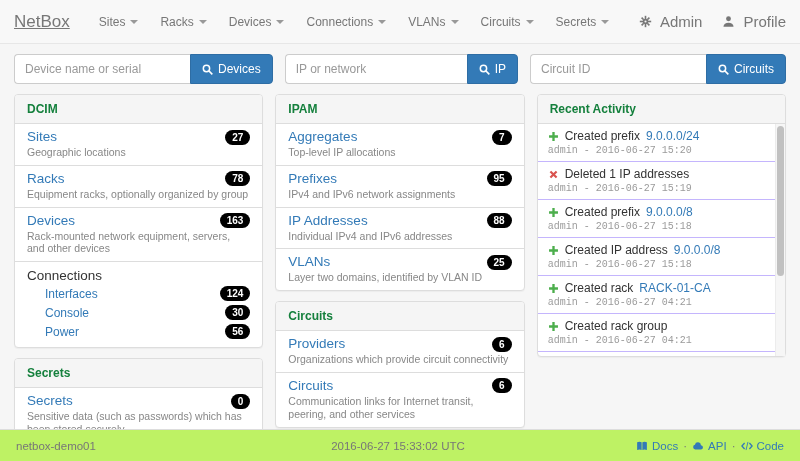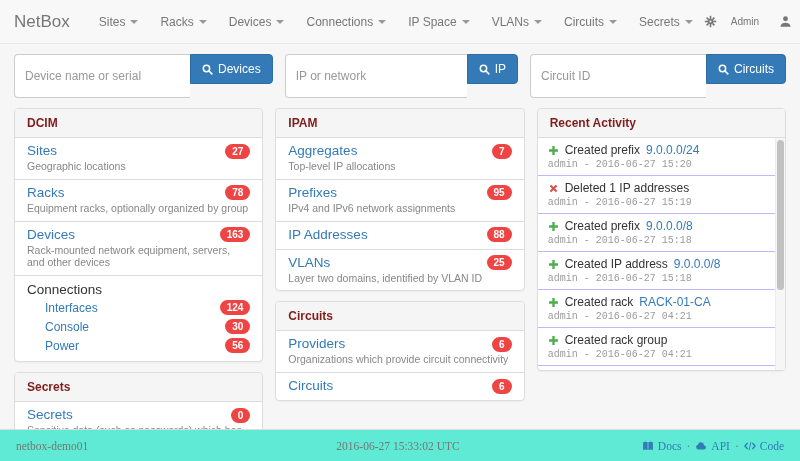--- a/index.html
+++ b/index.html
@@ -12,40 +12,40 @@
     display: flex; flex-direction: column;
   }
   a { text-decoration: none; cursor: pointer; }
 
   
   .navbar {
     flex: 0 0 auto; height: 44px; background: #f8f8f8;
     border-bottom: 1px solid #e7e7e7;
     display: flex; align-items: center; padding: 0 14px;
   }
-  .brand { font-size: 17px; color: #777; margin-right: 18px; cursor: pointer; }
+  .brand { font-size: 17px; color: #777; margin-right: 18px; cursor: pointer; text-decoration: underline; }
   .nav-left { display: flex; list-style: none; margin: 0; padding: 0; }
   .nav-left li {
     color: #777; font-size: 12px; padding: 0 11px; height: 44px;
     display: flex; align-items: center; cursor: pointer; white-space: nowrap;
   }
   .caret {
     display: inline-block; width: 0; height: 0; margin-left: 5px;
     border-top: 4px solid #999; border-left: 4px solid transparent; border-right: 4px solid transparent;
   }
   .nav-right { margin-left: auto; display: flex; align-items: center; gap: 20px; }
-  .nav-tool { display: flex; align-items: center; gap: 14px; color: #777; font-size: 10px; cursor: pointer; white-space: nowrap; }
+  .nav-tool { display: flex; align-items: center; gap: 8px; color: #777; font-size: 15px; cursor: pointer; white-space: nowrap; }
   .nicon { display: inline-flex; width: 13px; height: 13px; color: #777; }
   .nicon svg { width: 100%; height: 100%; }
 
   
   .search-row { display: grid; grid-template-columns: 1fr 1fr 1fr; gap: 12px; padding: 10px 14px 0; flex: 0 0 auto; }
   .input-group { display: flex; }
   .input-group input {
-    flex: 1; min-width: 0; height: 44px; border: 1px solid #ccc; border-right: none;
+    flex: 1; min-width: 0; height: 30px; border: 1px solid #ccc; border-right: none;
     border-radius: 4px 0 0 4px; padding: 0 10px; font-size: 12px; color: #0369a1;
     outline: none; background: #fff; font-family: "Liberation Sans", sans-serif;
   }
   .input-group input::placeholder { color: #999; }
   .btn-primary {
     height: 30px; background: #337ab7; border: 1px solid #2e6da4; color: #fff;
     border-radius: 0 4px 4px 0; font-size: 12px; padding: 0 11px; cursor: pointer;
     display: flex; align-items: center; gap: 5px; white-space: nowrap;
     font-family: "Liberation Sans", sans-serif;
   }
@@ -56,30 +56,30 @@
   .content {
     flex: 1 1 auto; overflow: hidden;
     display: grid; grid-template-columns: 1fr 1fr 1fr; gap: 12px;
     padding: 10px 14px 0; align-items: start;
   }
   .colstack { display: flex; flex-direction: column; gap: 10px; }
 
   .panel { background: #fff; border: 1px solid #ddd; border-radius: 4px; box-shadow: 0 1px 1px rgba(0,0,0,.04); }
   .panel-heading {
     padding: 7px 12px; background: #f5f5f5; border-bottom: 1px solid #ddd;
-    font-size: 12px; font-weight: bold; color: #7f1d1d; border-radius: 3px 3px 0 0;
+    font-size: 12px; font-weight: bold; color: #15803d; border-radius: 3px 3px 0 0;
   }
   .list { list-style: none; margin: 0; padding: 0; }
   .list > li { padding: 5px 12px 6px; border-bottom: 1px solid #ddd; }
   .list > li:last-child { border-bottom: none; }
   .item-line { display: flex; align-items: center; justify-content: space-between; }
   .item-title { font-size: 13.5px; color: #337ab7; line-height: 16px; }
   .item-desc { font-size: 10.5px; color: #878787; line-height: 1.22; margin-top: 1px; }
   .badge {
-    background: #ef4444; color: #fff; border-radius: 10px;
+    background: #000000; color: #fff; border-radius: 10px;
     font-size: 10px; font-weight: bold; padding: 2px 7px; line-height: 11px;
   }
 
   .conn-title { font-size: 13.5px; color: #333; line-height: 17px; }
   .conn-row { display: flex; align-items: center; justify-content: space-between; padding: 2px 0 2px 18px; gap: 18px; }
   .conn-row a { font-size: 12px; color: #337ab7; }
 
   
   .activity-body { position: relative; height: 232px; overflow: hidden; }
   .activity-list { list-style: none; margin: 0; padding: 0; }
@@ -87,23 +87,23 @@
   .activity-title { display: flex; align-items: center; gap: 6px; font-size: 12px; color: #333; white-space: nowrap; overflow: hidden; }
   .activity-title a { color: #337ab7; }
   .act-icon { display: inline-flex; width: 11px; height: 11px; flex: 0 0 auto; }
   .act-icon svg { width: 100%; height: 100%; }
   .activity-meta { font-size: 10px; color: #9b9b9b; margin-top: 2px; font-family: Liberation Mono, monospace; }
   .sb-track { position: absolute; top: 0; right: 0; width: 10px; height: 100%; background: #f6f6f6; border-left: 1px solid #ececec; }
   .sb-thumb { position: absolute; top: 2px; right: 1px; width: 7px; height: 150px; background: #c1c1c1; border-radius: 4px; cursor: pointer; }
 
   
   .footer {
-    flex: 0 0 auto; margin-top: auto; height: 32px; background: #5eead4;
+    flex: 0 0 auto; margin-top: auto; height: 32px; background: #bef264;
     border-top: 1px solid #ddd; display: flex; align-items: center;
-    padding: 0 16px; font-size: 11.5px; color: #777; position: relative; font-family: Liberation Serif, serif;
+    padding: 0 16px; font-size: 11.5px; color: #777; position: relative;
   }
   .footer-time { position: absolute; left: 0; right: 4px; text-align: center; }
   .footer-links { margin-left: auto; display: flex; align-items: center; gap: 5px; position: relative; z-index: 1; }
   .footer-links a { color: #337ab7; display: flex; align-items: center; gap: 4px; font-size: 11.5px; }
   .ficon { display: inline-flex; width: 12px; height: 12px; }
   .ficon svg { width: 100%; height: 100%; }
   .sep::before { content: "\00b7"; color: #777; }
 </style>
 </head>
 <body>
@@ -118,24 +118,20 @@
       <li>
         <span>Racks</span>
         <span class="caret"></span>
       </li>
       <li>
         <span>Devices</span>
         <span class="caret"></span>
       </li>
       <li>
         <span>Connections</span>
-        <span class="caret"></span>
-      </li>
-      <li>
-        <span>IP Space</span>
         <span class="caret"></span>
       </li>
       <li>
         <span>VLANs</span>
         <span class="caret"></span>
       </li>
       <li>
         <span>Circuits</span>
         <span class="caret"></span>
       </li>
@@ -289,20 +285,21 @@
               <a class="item-title">Prefixes</a>
               <span class="badge">95</span>
             </div>
             <div class="item-desc">IPv4 and IPv6 network assignments</div>
           </li>
           <li>
             <div class="item-line">
               <a class="item-title">IP Addresses</a>
               <span class="badge">88</span>
             </div>
+            <div class="item-desc">Individual IPv4 and IPv6 addresses</div>
           </li>
           <li>
             <div class="item-line">
               <a class="item-title">VLANs</a>
               <span class="badge">25</span>
             </div>
             <div class="item-desc">Layer two domains, identified by VLAN ID</div>
           </li>
         </ul>
     </section>
@@ -314,20 +311,21 @@
               <a class="item-title">Providers</a>
               <span class="badge">6</span>
             </div>
             <div class="item-desc">Organizations which provide circuit connectivity</div>
           </li>
           <li>
             <div class="item-line">
               <a class="item-title">Circuits</a>
               <span class="badge">6</span>
             </div>
+            <div class="item-desc">Communication links for Internet transit, peering, and other services</div>
           </li>
         </ul>
     </section>
   </div>
 
   <div class="colstack">
     <section class="panel">
       <div class="panel-heading">Recent Activity</div>
       <div class="activity-body">
         <ul class="activity-list" id="list-activity">

